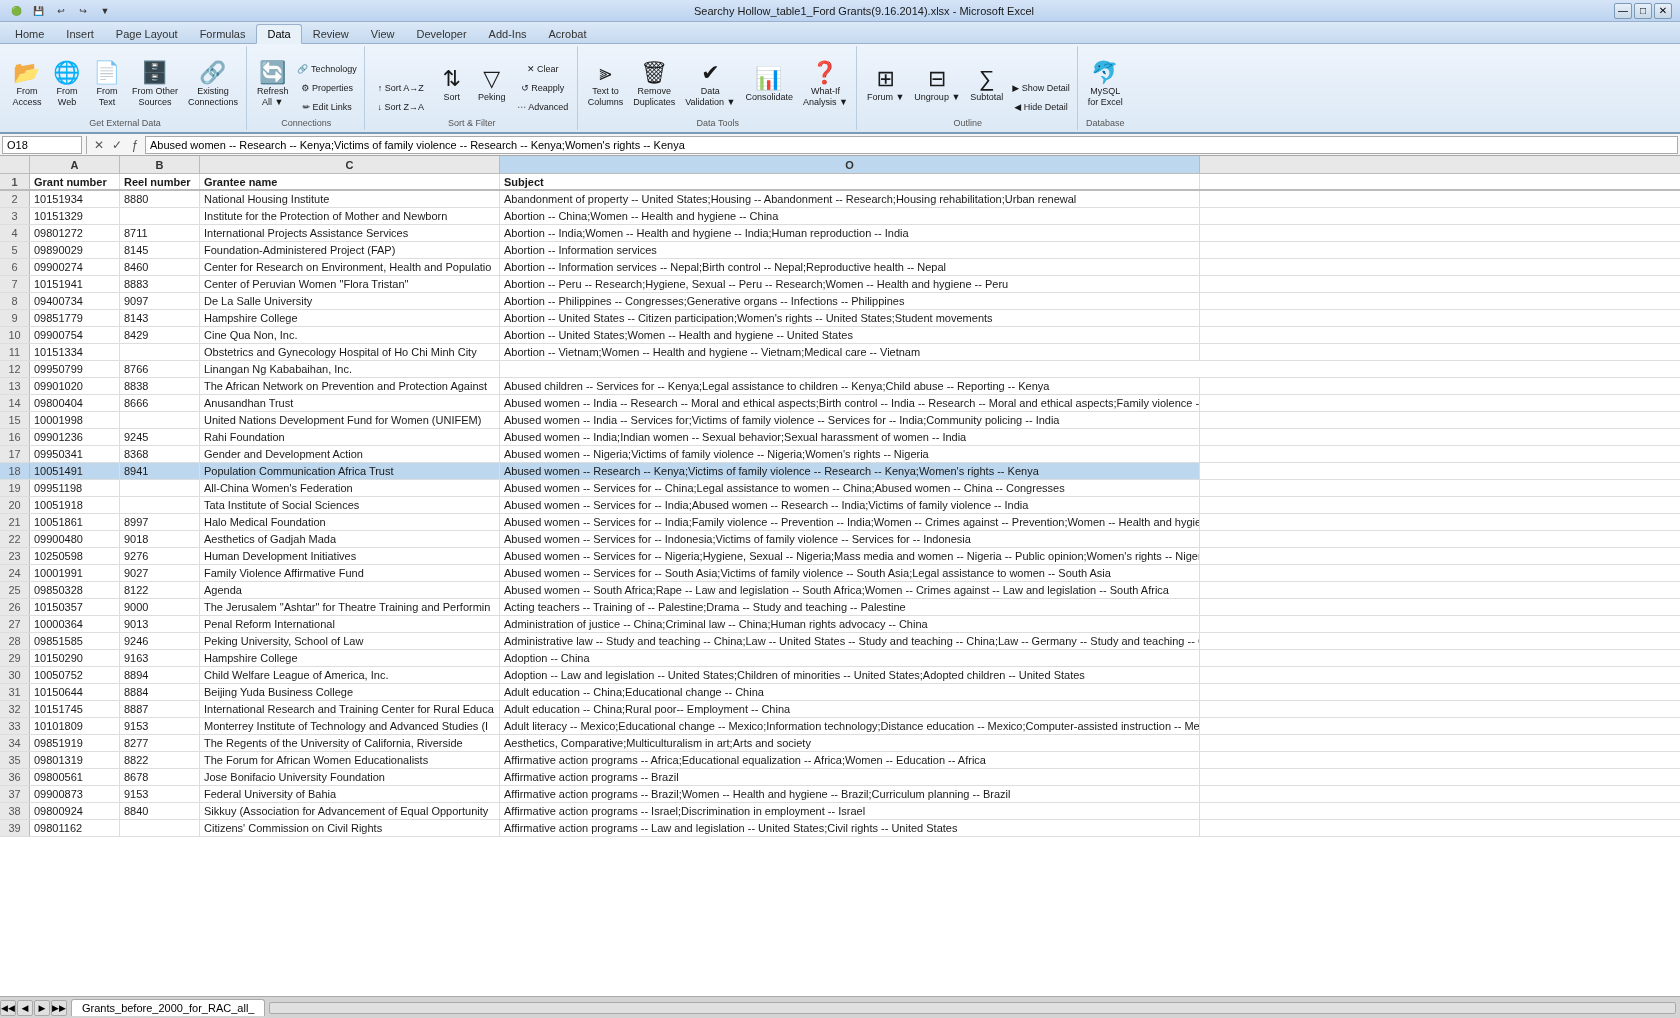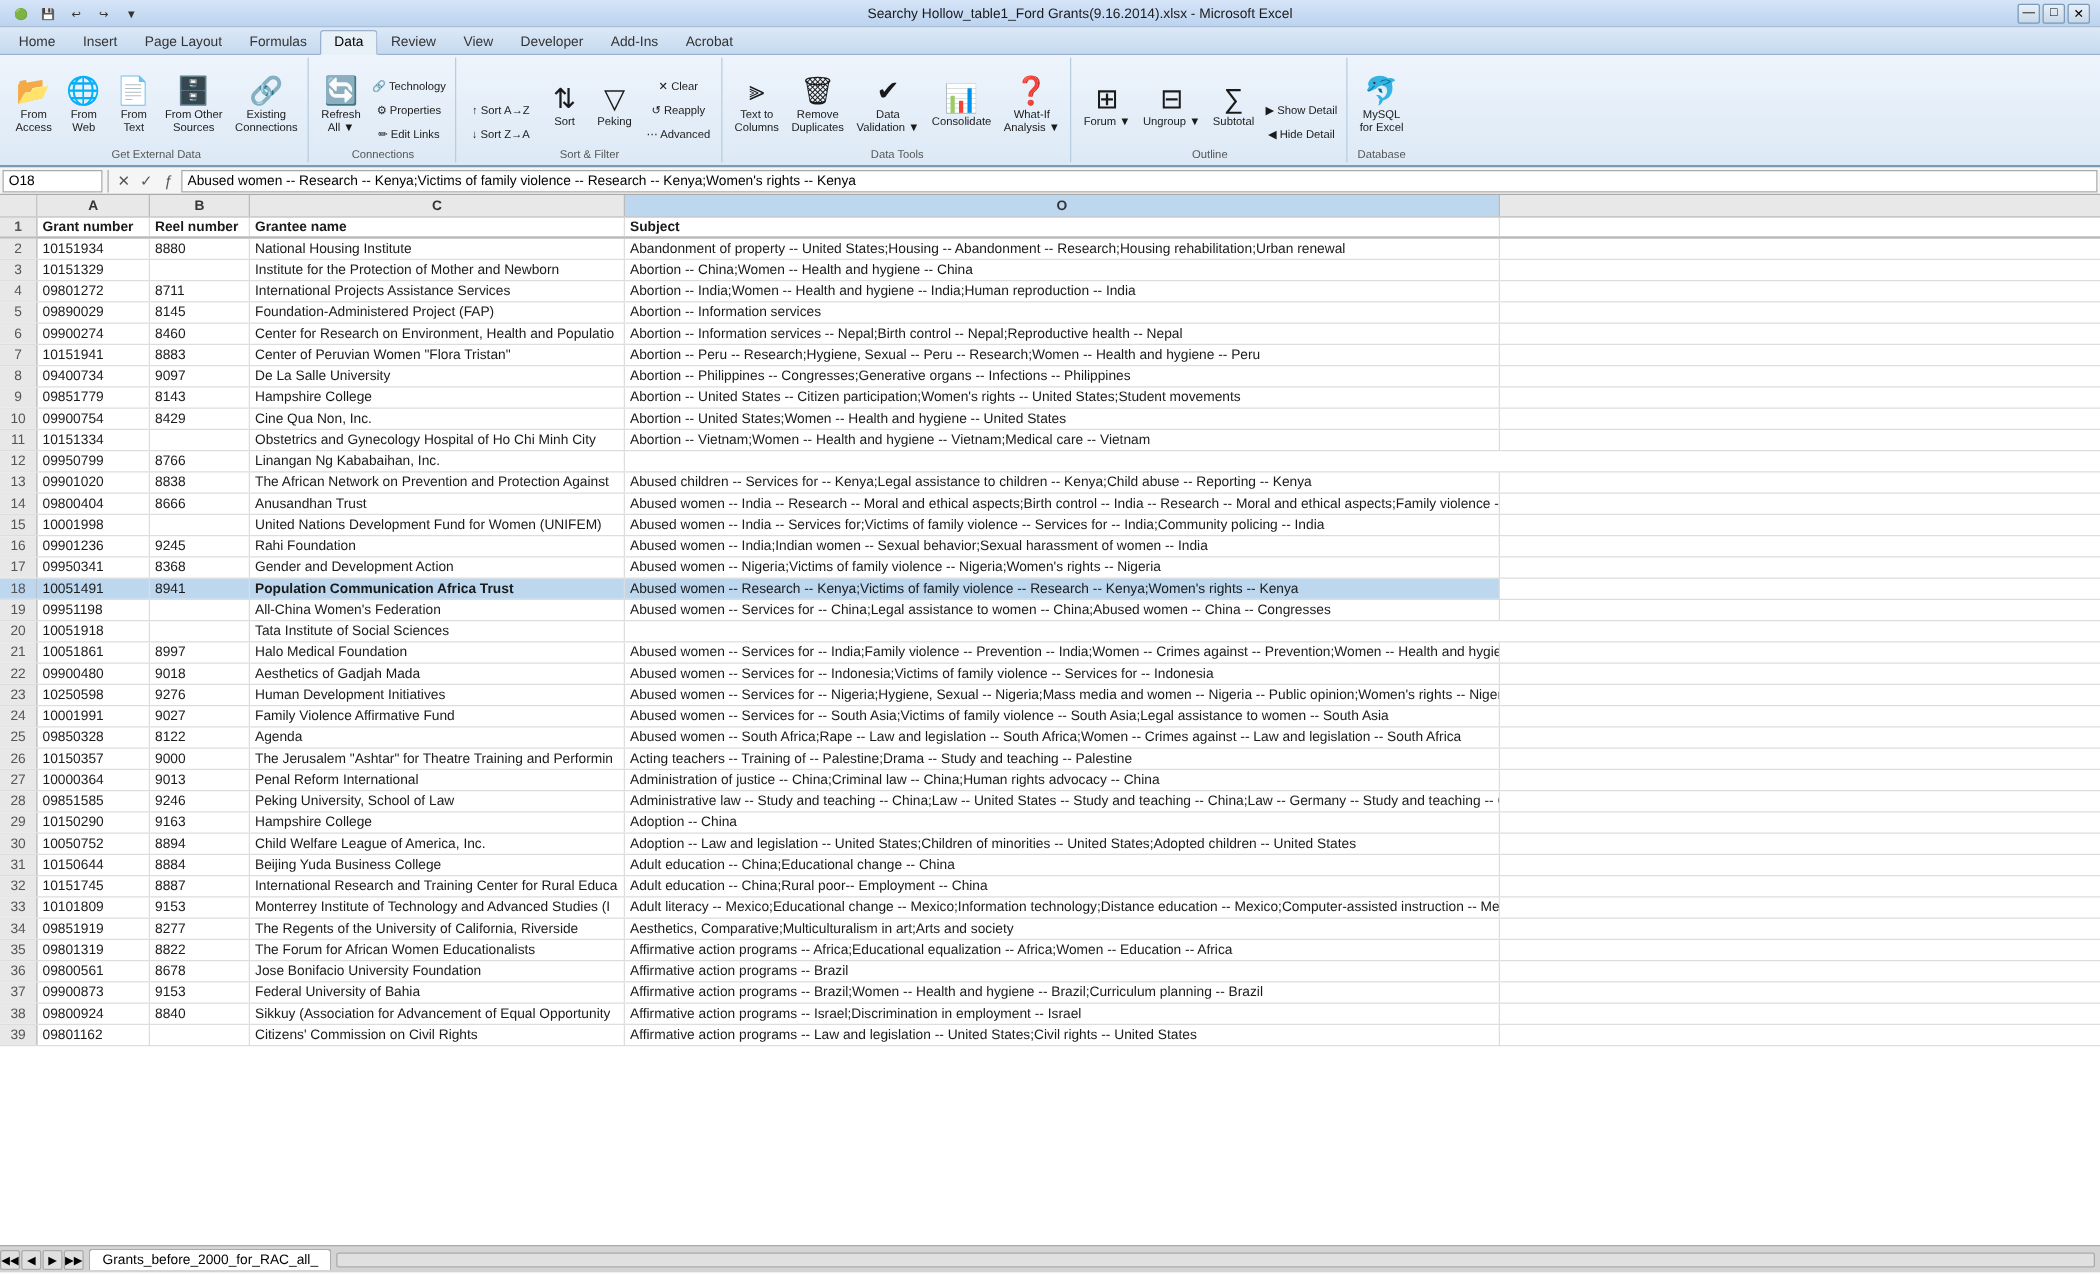--- a/index.html
+++ b/index.html
@@ -536,35 +536,36 @@
     <div class="row-num" style="">17</div>
     <div class="cell cell-a" style="">09950341</div>
     <div class="cell cell-b" style="">8368</div>
     <div class="cell cell-c" style="">Gender and Development Action</div>
     <div class="cell cell-o" style="">Abused women -- Nigeria;Victims of family violence -- Nigeria;Women's rights -- Nigeria</div>
   </div>
         <div class="spreadsheet-row selected">
     <div class="row-num" style="background:#bdd7ee;">18</div>
     <div class="cell cell-a" style="background:#bdd7ee;">10051491</div>
     <div class="cell cell-b" style="background:#bdd7ee;">8941</div>
-    <div class="cell cell-c" style="background:#bdd7ee;font-weight:bold;">Population Communication Africa Trust</div>
+    <div class="cell cell-c" style="background:#bdd7ee;">Population Communication Africa Trust</div>
     <div class="cell cell-o" style="background:#bdd7ee;">Abused women -- Research -- Kenya;Victims of family violence -- Research -- Kenya;Women's rights -- Kenya</div>
   </div>
         <div class="spreadsheet-row">
     <div class="row-num" style="">19</div>
     <div class="cell cell-a" style="">09951198</div>
     <div class="cell cell-b" style=""></div>
     <div class="cell cell-c" style="">All-China Women's Federation</div>
     <div class="cell cell-o" style="">Abused women -- Services for -- China;Legal assistance to women -- China;Abused women -- China -- Congresses</div>
   </div>
         <div class="spreadsheet-row">
     <div class="row-num" style="">20</div>
     <div class="cell cell-a" style="">10051918</div>
     <div class="cell cell-b" style=""></div>
     <div class="cell cell-c" style="">Tata Institute of Social Sciences</div>
+    <div class="cell cell-o" style="">Abused women -- Services for -- India;Abused women -- Research -- India;Victims of family violence -- India</div>
   </div>
         <div class="spreadsheet-row">
     <div class="row-num" style="">21</div>
     <div class="cell cell-a" style="">10051861</div>
     <div class="cell cell-b" style="">8997</div>
     <div class="cell cell-c" style="">Halo Medical Foundation</div>
     <div class="cell cell-o" style="">Abused women -- Services for -- India;Family violence -- Prevention -- India;Women -- Crimes against -- Prevention;Women -- Health and hygiene -- India</div>
   </div>
         <div class="spreadsheet-row">
     <div class="row-num" style="">22</div>

